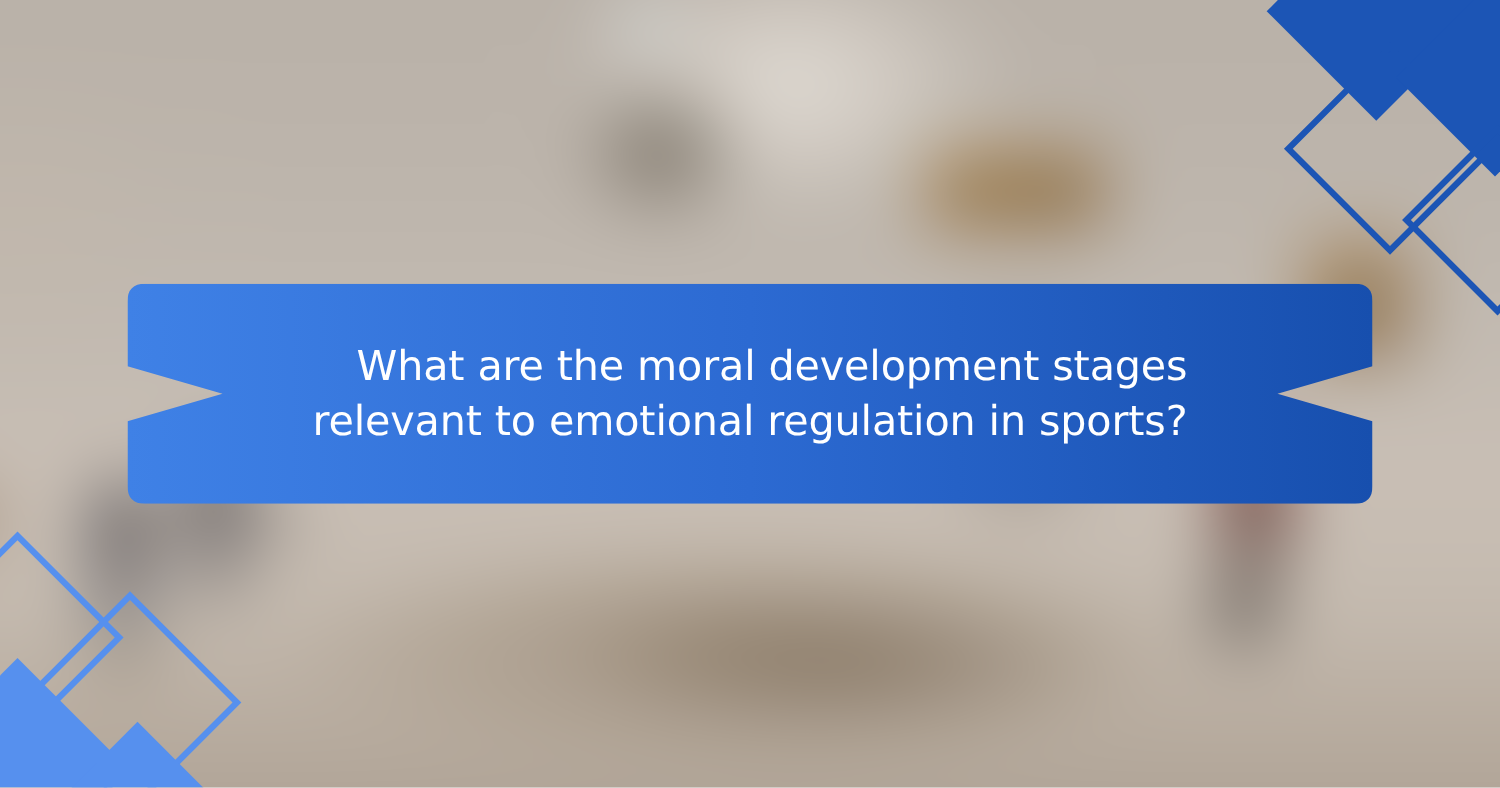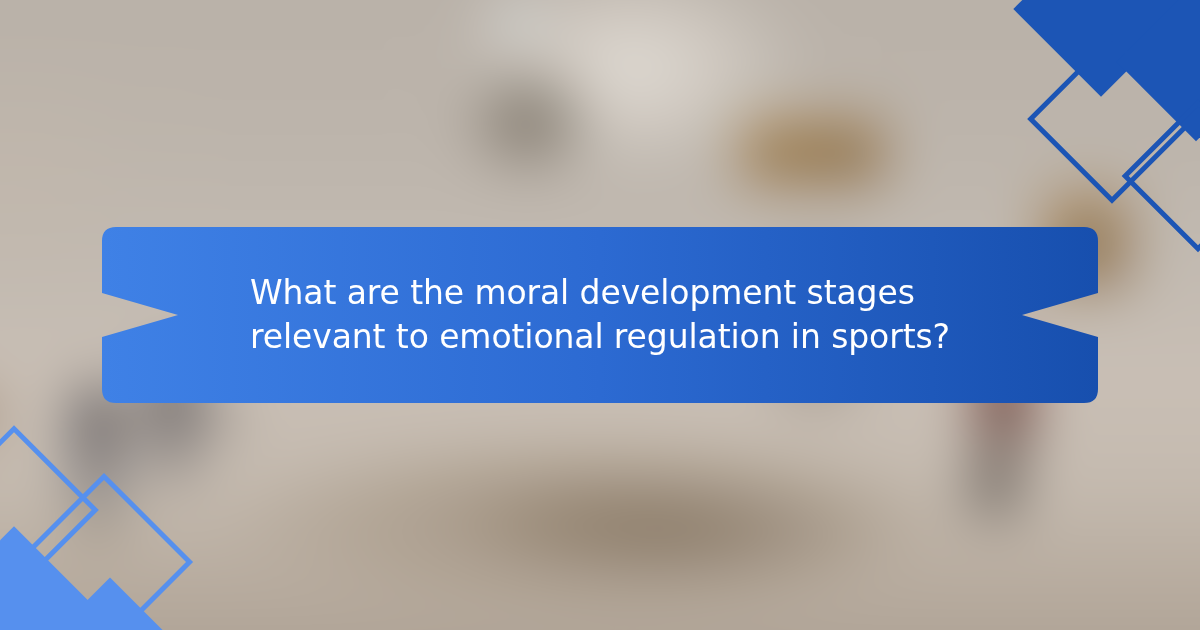--- a/index.html
+++ b/index.html
@@ -153,21 +153,21 @@
     display: flex;
     flex-direction: column;
     align-items: center;
     justify-content: center;
     color: #ffffff;
     font-family: "DejaVu Sans", sans-serif;
     font-size: 33px;
     font-weight: 400;
     line-height: 1.33;
     letter-spacing: -0.1px;
-    text-align: left;
+    text-align: right;
     padding: 0 72px;
     box-sizing: border-box;
     white-space: pre-line;
   }
 </style>
 </head>
 <body>
 
 <div id="stage">
 

